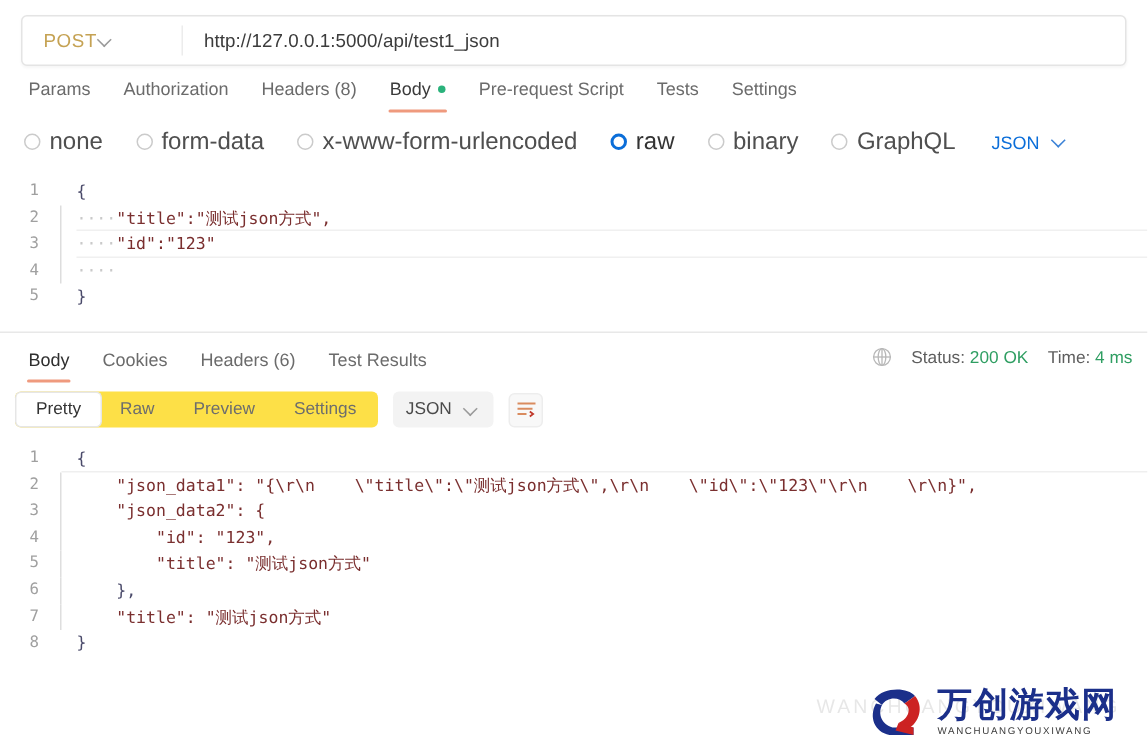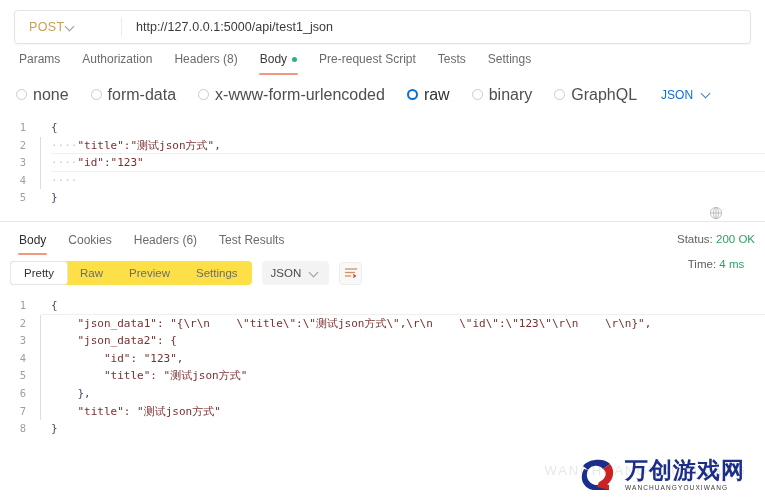--- a/index.html
+++ b/index.html
@@ -135,22 +135,22 @@
   .resp-tab {
     position: relative; font-size: 12px; color: #6b6b6b;
     padding: 0 11px 8px 11px; white-space: nowrap;
   }
   .resp-tab.active { color: #2f2f2f; }
   .resp-tab.active::after {
     content: ""; position: absolute; left: 10px; right: 10px; bottom: 0;
     height: 2px; background: #ef9a7e; border-radius: 1px;
   }
   .resp-meta {
-    display: flex; align-items: center; gap: 13px;
-    font-size: 11.5px; color: #5e5e5e; padding-bottom: 2px; flex-direction: column;
+    display: flex; align-items: flex-end; gap: 13px;
+    font-size: 11.5px; color: #5e5e5e; padding-bottom: 2px;
   }
   .globe { width: 14px; height: 14px; opacity: .55; }
   .meta-green { color: #2f9e62; }
 
   
   .resp-toolbar {
     display: flex; align-items: center; gap: 10px;
     padding: 7px 10px 7px 10px; height: 36px;
   }
   .seg {

